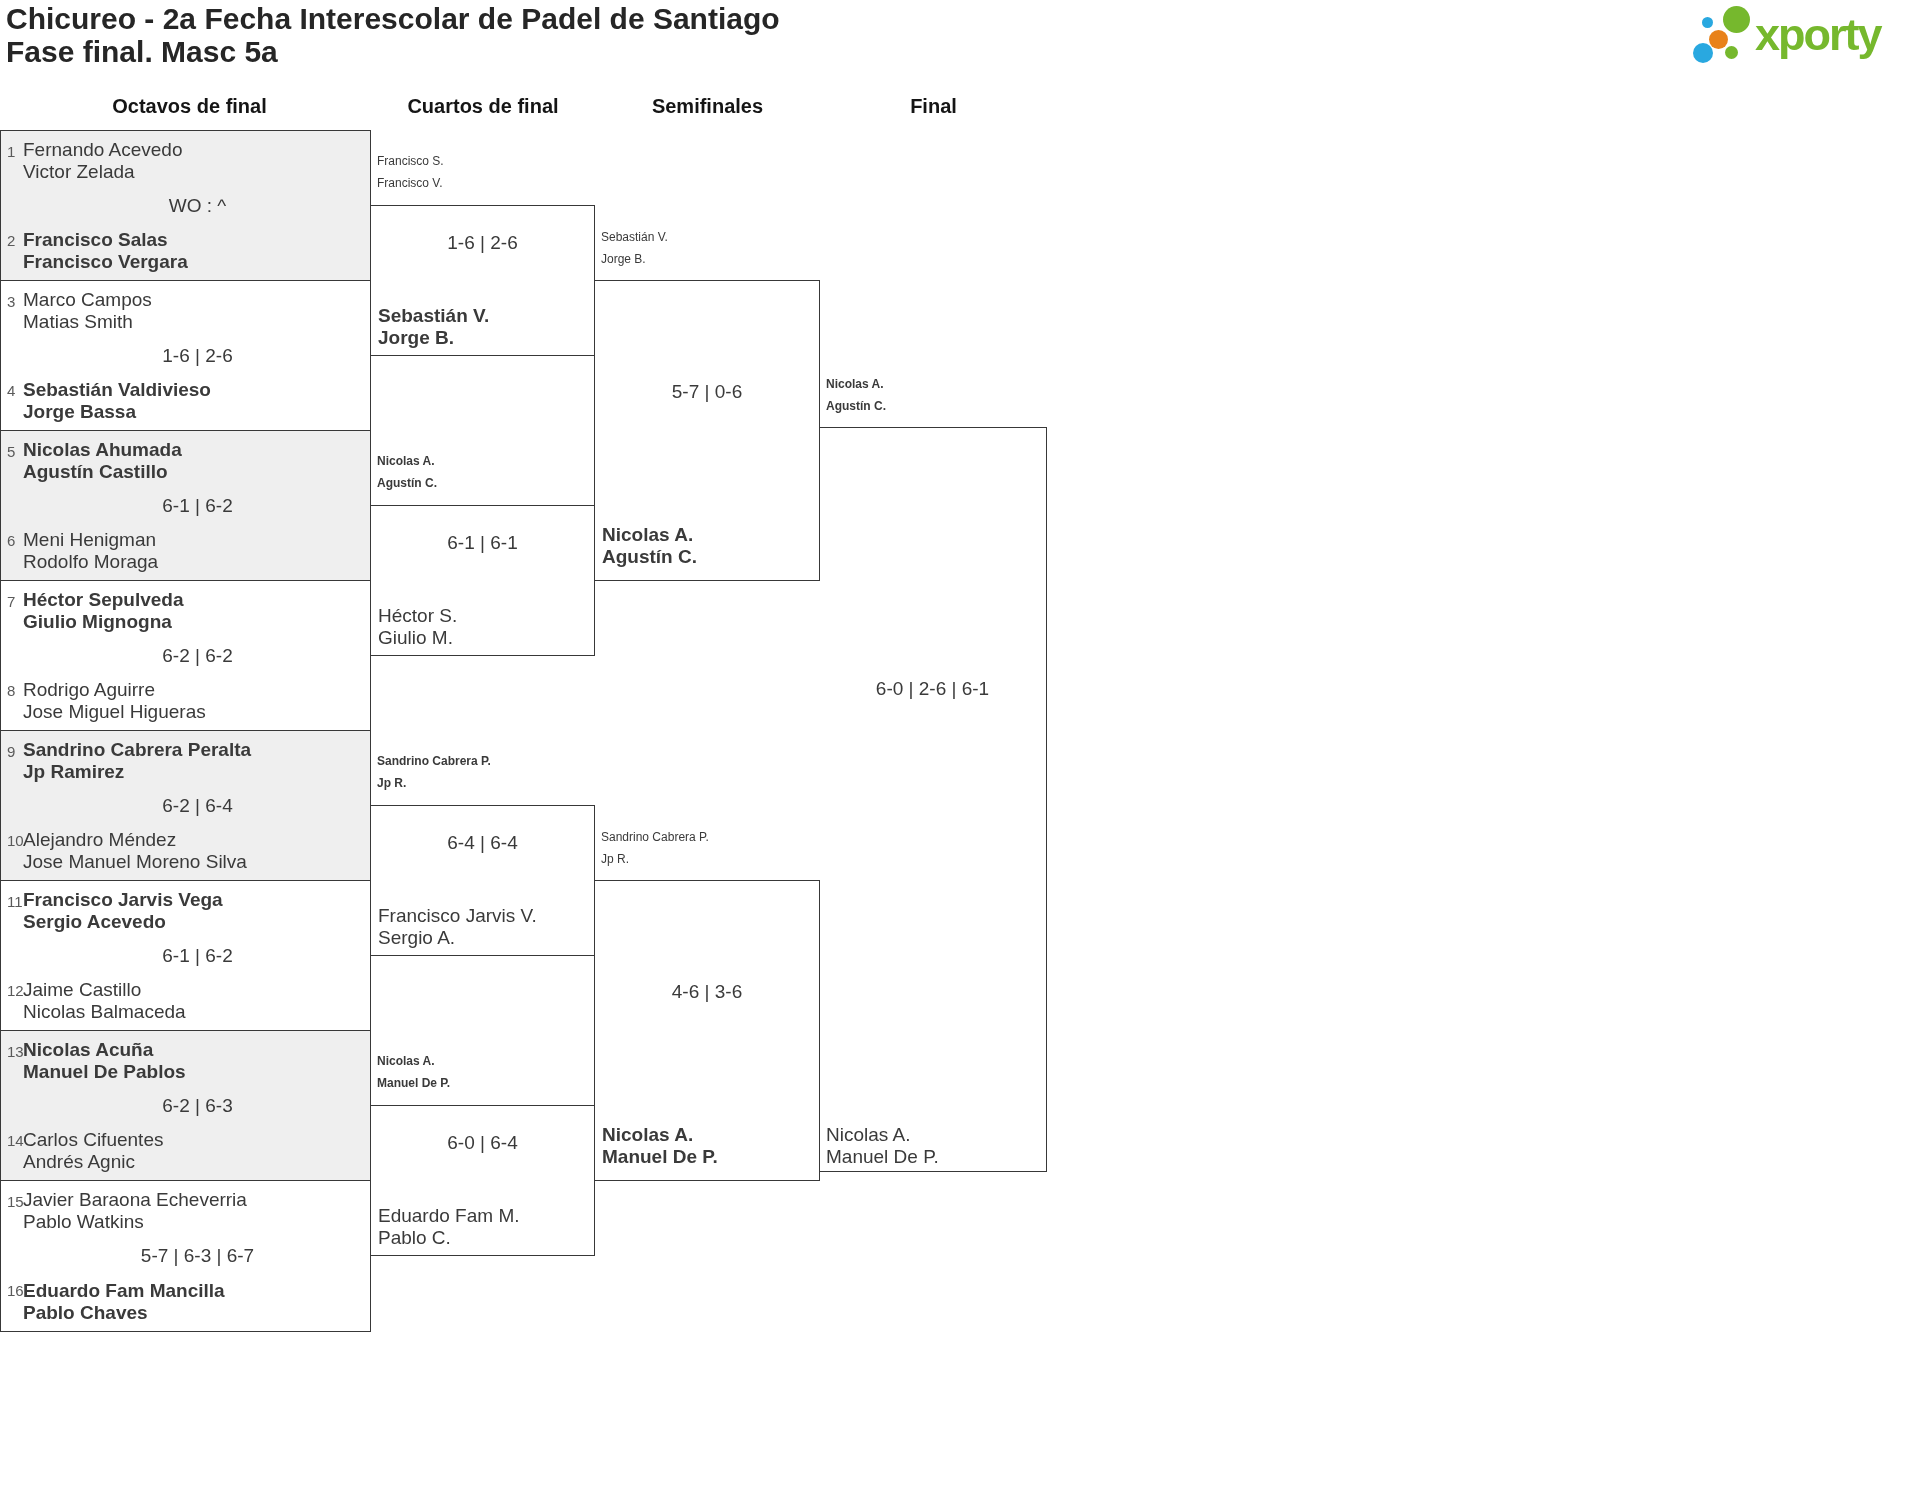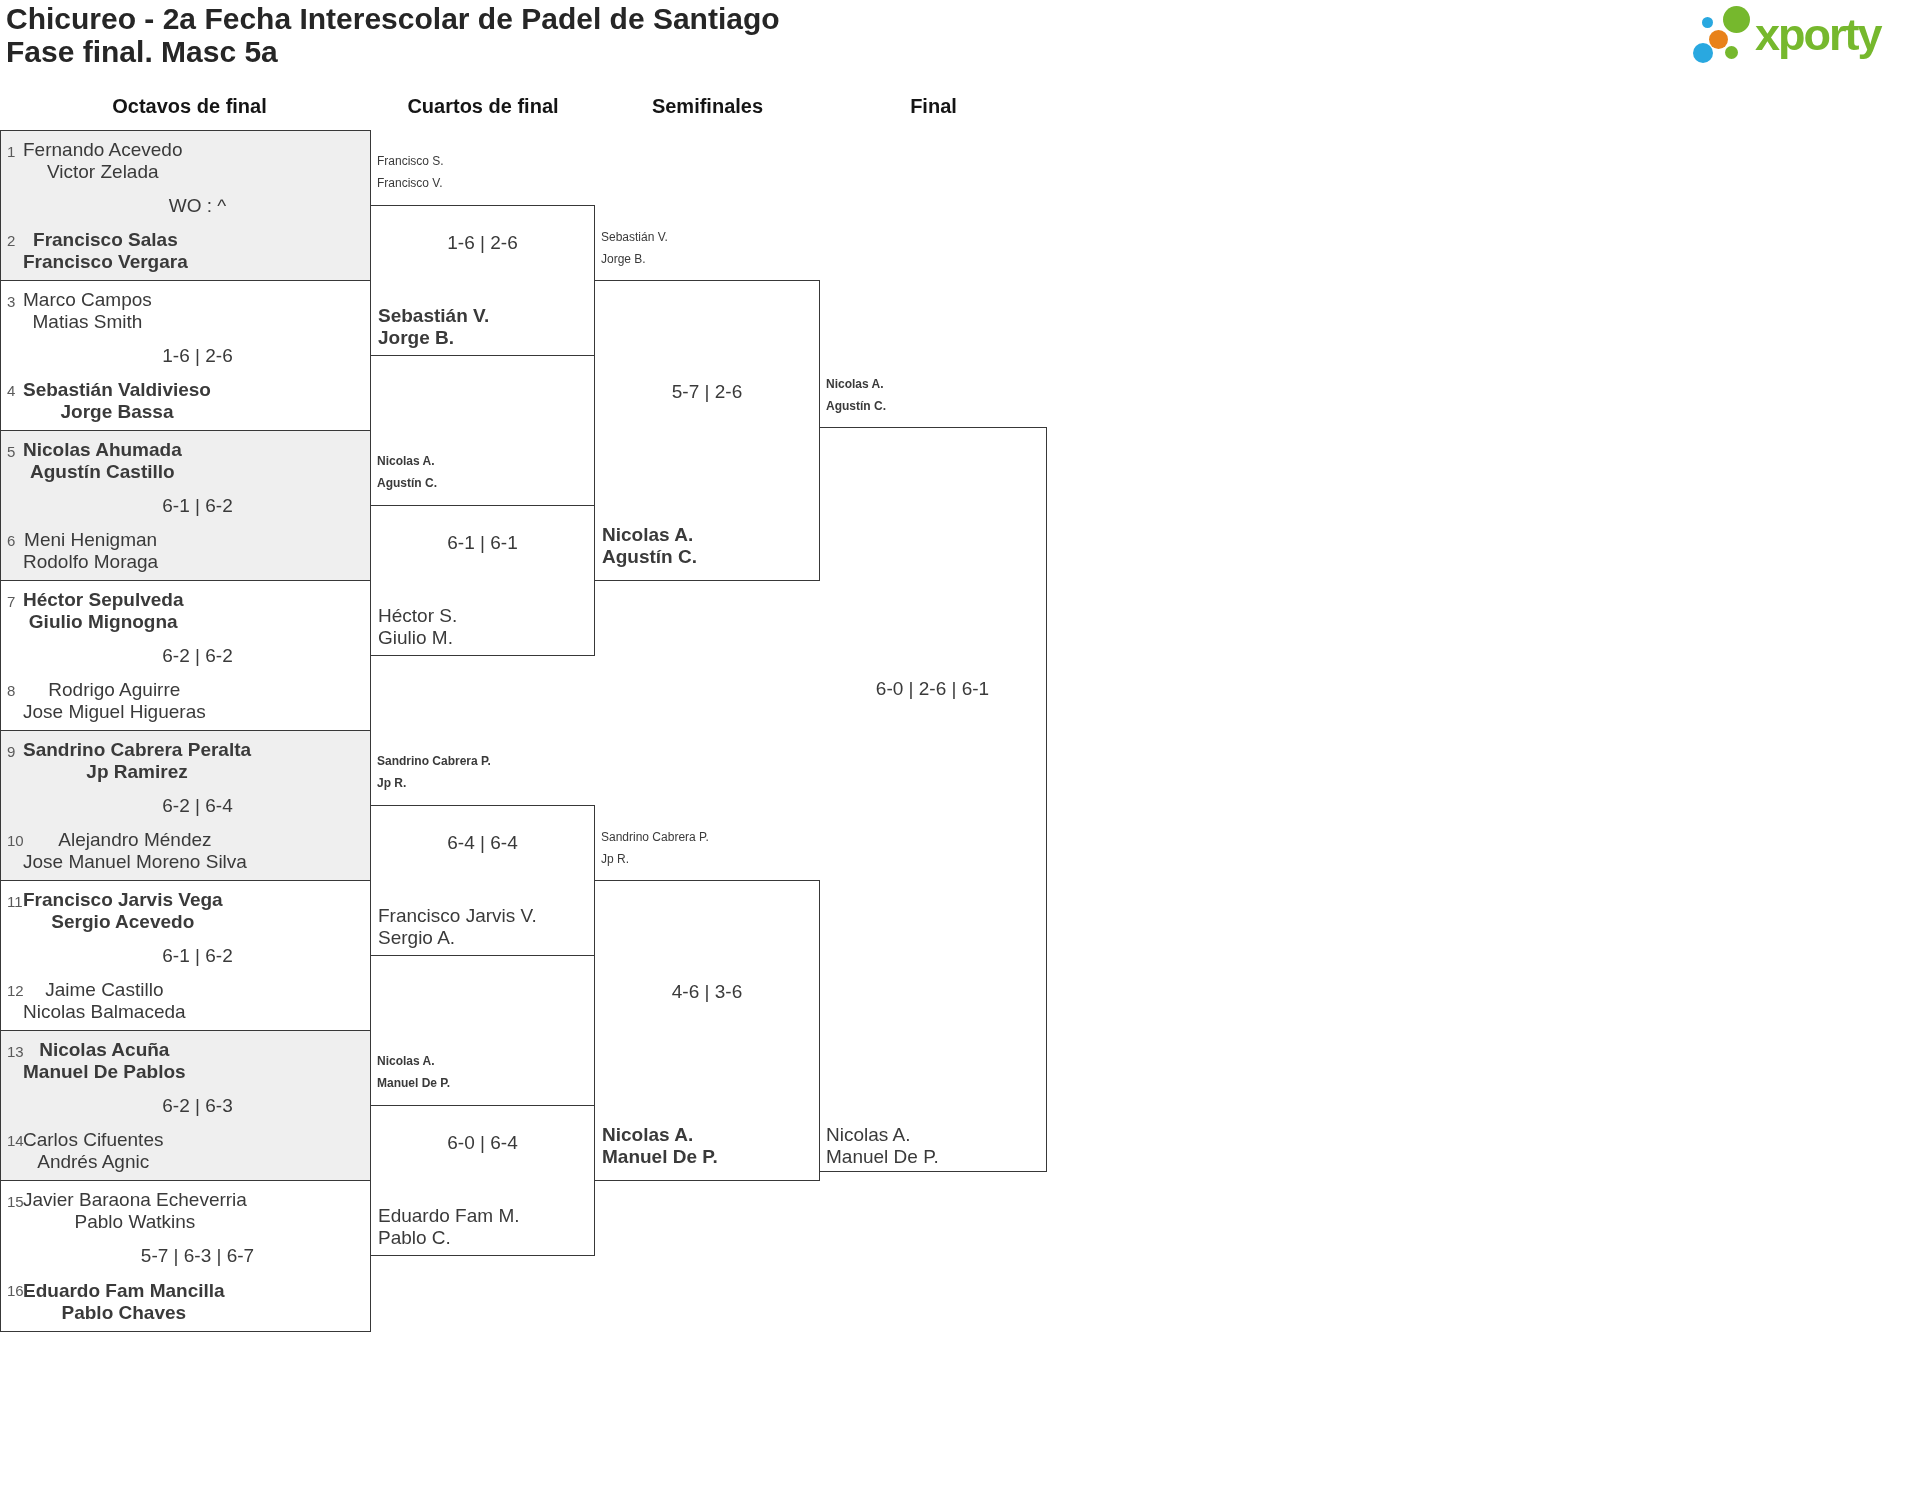--- a/index.html
+++ b/index.html
@@ -22,21 +22,21 @@
   .colhead{position:absolute;top:94px;font-size:20px;line-height:24px;font-weight:600;
            color:#151515;text-align:center;}
   .h0{left:4px;width:371px;} .h1{left:371px;width:224px;}
   .h2{left:595px;width:225px;} .h3{left:820px;width:227px;}
   
   .r16col{position:absolute;left:0;top:130px;width:371px;border:1px solid #383838;
           box-sizing:border-box;background:#fff;}
   .m{position:relative;height:150px;border-bottom:1px solid #383838;box-sizing:border-box;}
   .m:last-child{border-bottom:none;}
   .m.g{background:#efefef;}
-  .team{font-size:19px;line-height:22px;color:#3a3a3a;text-align:center;}
+  .team{font-size:19px;line-height:22px;color:#3a3a3a;}
   .t1{position:absolute;left:22px;top:8px;}
   .t2{position:absolute;left:22px;bottom:7px;}
   .seed{position:absolute;left:6px;font-size:15px;line-height:20px;color:#5a5a5a;}
   .s1{top:11px;} .s2{top:100px;}
   .sc{position:absolute;left:0;right:0;text-align:center;font-size:19px;line-height:22px;color:#3a3a3a;}
   .m .sc{top:64px;margin-left:24px;}
   
   .box{position:absolute;border:1px solid #383838;box-sizing:border-box;background:transparent;}
   .qf{left:370px;width:225px;height:151px;}
   .qf1{top:205px;} .qf2{top:505px;} .qf3{top:805px;} .qf4{top:1105px;}
@@ -241,21 +241,21 @@
       <div>Eduardo Fam M.</div>
       <div>Pablo C.</div>
     </div>
   </div>
 
   <div class="lab slab l5">
     <div>Sebastián V.</div>
     <div>Jorge B.</div>
   </div>
   <div class="box sf sf1">
-    <div class="sc">5-7 | 2-6</div>
+    <div class="sc">5-7 | 0-6</div>
     <div class="bl w">
       <div>Nicolas A.</div>
       <div>Agustín C.</div>
     </div>
   </div>
 
   <div class="lab slab l6">
     <div>Sandrino Cabrera P.</div>
     <div>Jp R.</div>
   </div>

